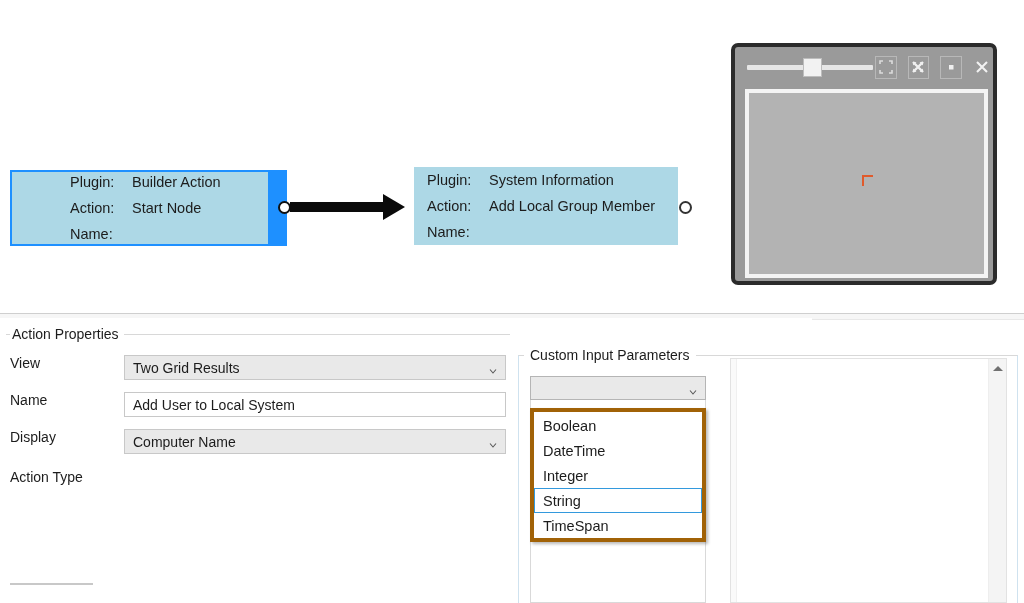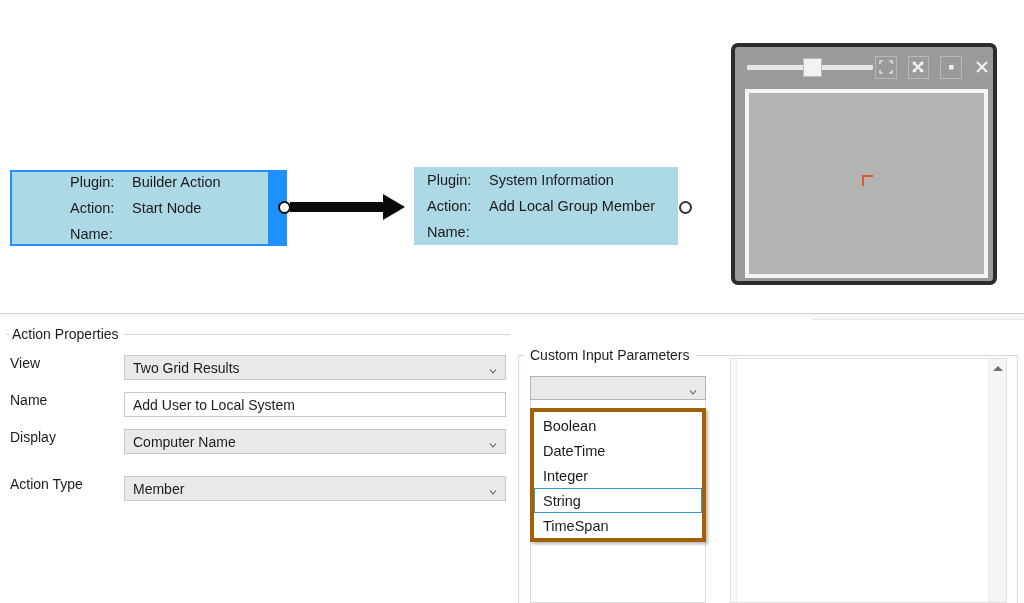--- a/index.html
+++ b/index.html
@@ -523,21 +523,21 @@
       <div class="combo">
         <span>Computer Name</span>
         <span class="chev">
           <svg width="10" height="10" viewBox="0 0 10 10">
               <path d="M2,3.5 L5,7 L8,3.5" fill="none" stroke="#5a5a5a" stroke-width="1.1"></path>
             </svg>
         </span>
       </div>
     </div>
 
-    <div class="field-row" style="top:151px;">
+    <div class="field-row" style="top:144px;flex-direction:column;">
       <div class="field-label">Action Type</div>
       <div class="combo">
         <span>Member</span>
         <span class="chev">
           <svg width="10" height="10" viewBox="0 0 10 10">
               <path d="M2,3.5 L5,7 L8,3.5" fill="none" stroke="#5a5a5a" stroke-width="1.1"></path>
             </svg>
         </span>
       </div>
     </div>

